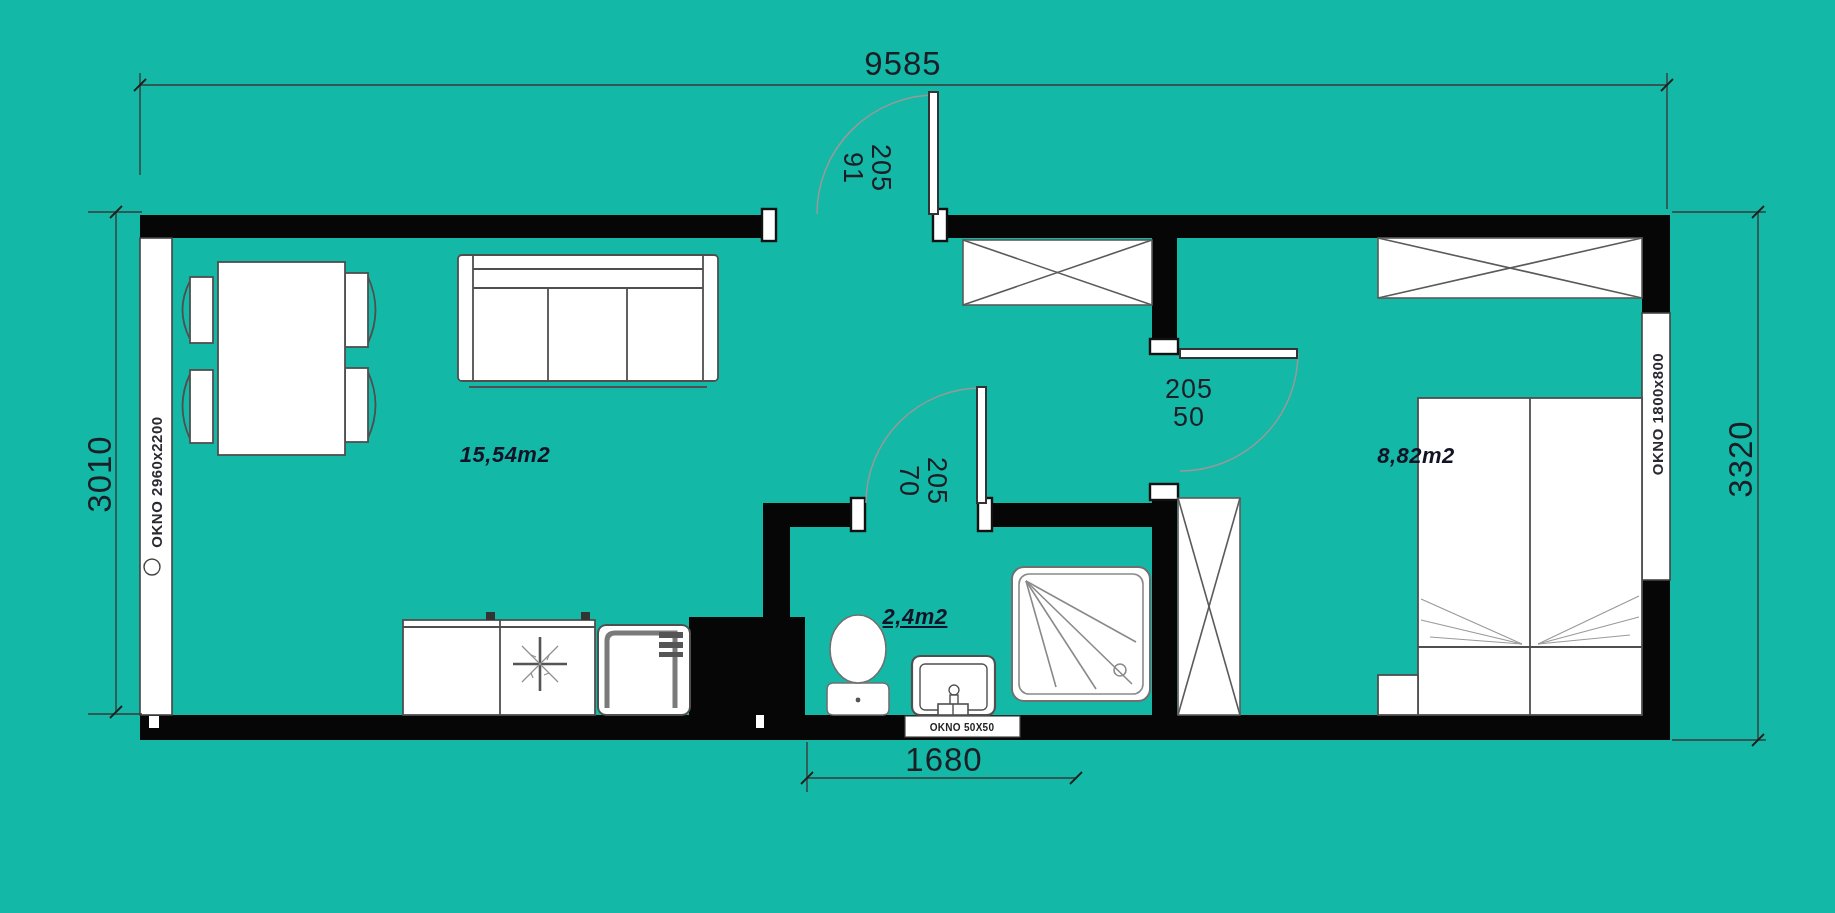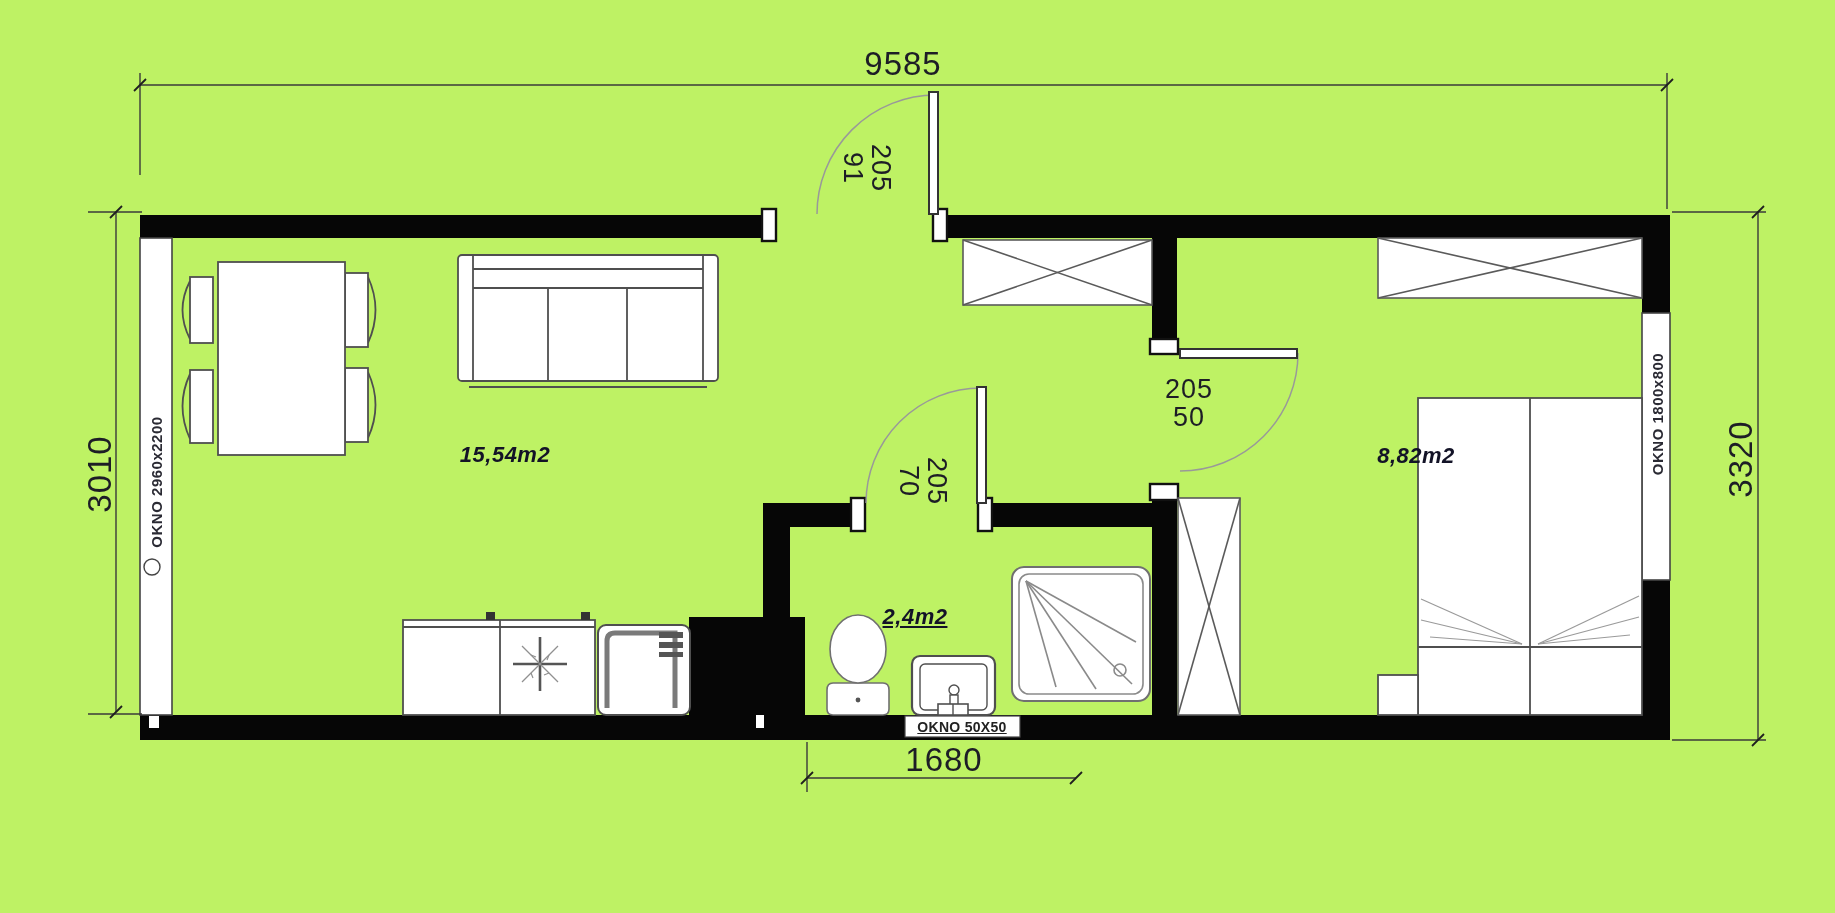--- a/index.html
+++ b/index.html
@@ -1,31 +1,31 @@
 <!DOCTYPE html>
 <html><head>
 <meta charset="utf-8">
 <style>
   html,body{margin:0;padding:0;background:#ffffff;}
   #canvas{
-    position:relative;width:1835px;height:913px;background:#bef264;overflow:hidden;
+    position:relative;width:1835px;height:913px;background:#14b8a6;overflow:hidden;
     font-family:"Liberation Sans",sans-serif;
   }
   #plan-svg{position:absolute;left:0;top:0;}
   .lbl{
     position:absolute;transform:translate(-50%,-50%);
     font-family:"Liberation Sans",sans-serif;color:#1d1d26;white-space:nowrap;z-index:5;
   }
   .dim{font-size:33px;letter-spacing:1px;}
   .rot90{transform:translate(-50%,-50%) rotate(90deg);}
   .rotm90{transform:translate(-50%,-50%) rotate(-90deg);}
   .door-lbl{font-size:27px;line-height:1.04;text-align:center;letter-spacing:1px;}
   .area{font-size:22px;font-weight:700;font-style:italic;color:#131327;letter-spacing:.5px;}
   .okno{font-size:15px;font-weight:700;color:#2a2a33;letter-spacing:.5px;}
-  .okno-sm{font-size:14px;font-weight:700;color:#222;letter-spacing:.3px;text-decoration:underline;}
+  .okno-sm{font-size:10px;font-weight:700;color:#222;letter-spacing:.3px;}
 </style>
 </head>
 <body>
 
 <div id="canvas">
 
 <svg id="plan-svg" width="1835" height="913" viewBox="0 0 1835 913">
 
   <g fill="#060606" stroke="none">
     <rect x="140" y="215" width="627" height="23"></rect>

